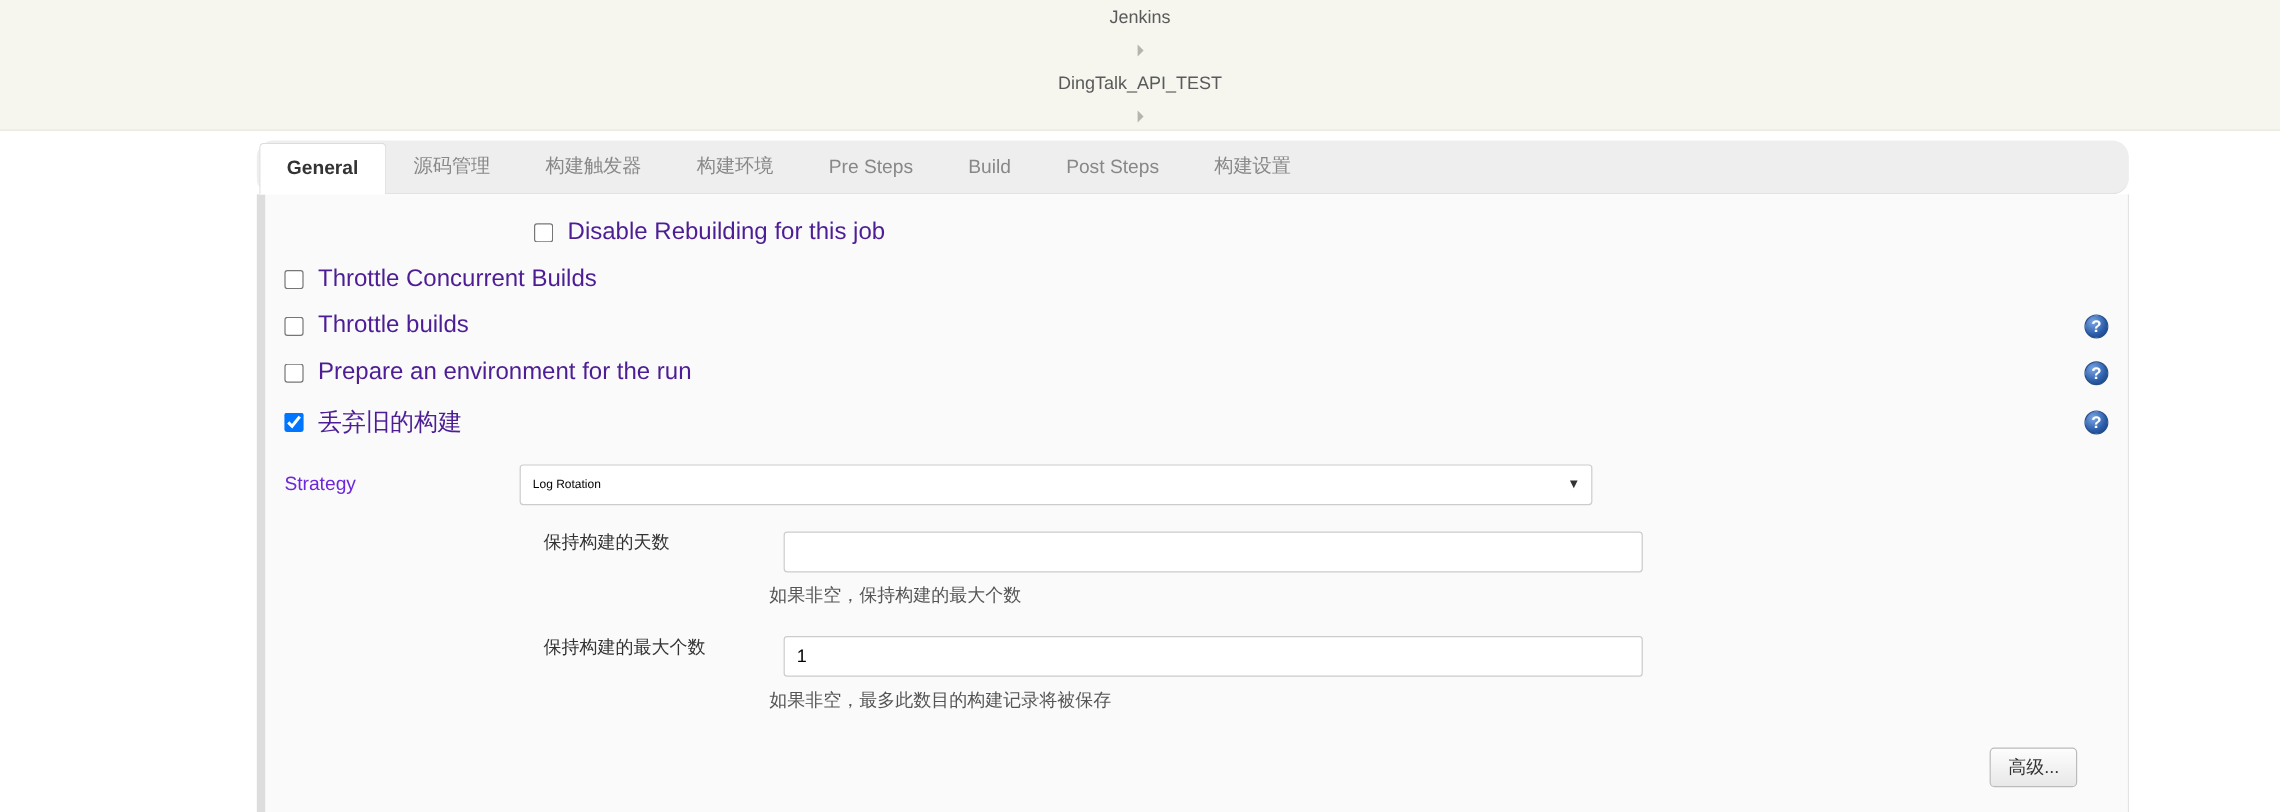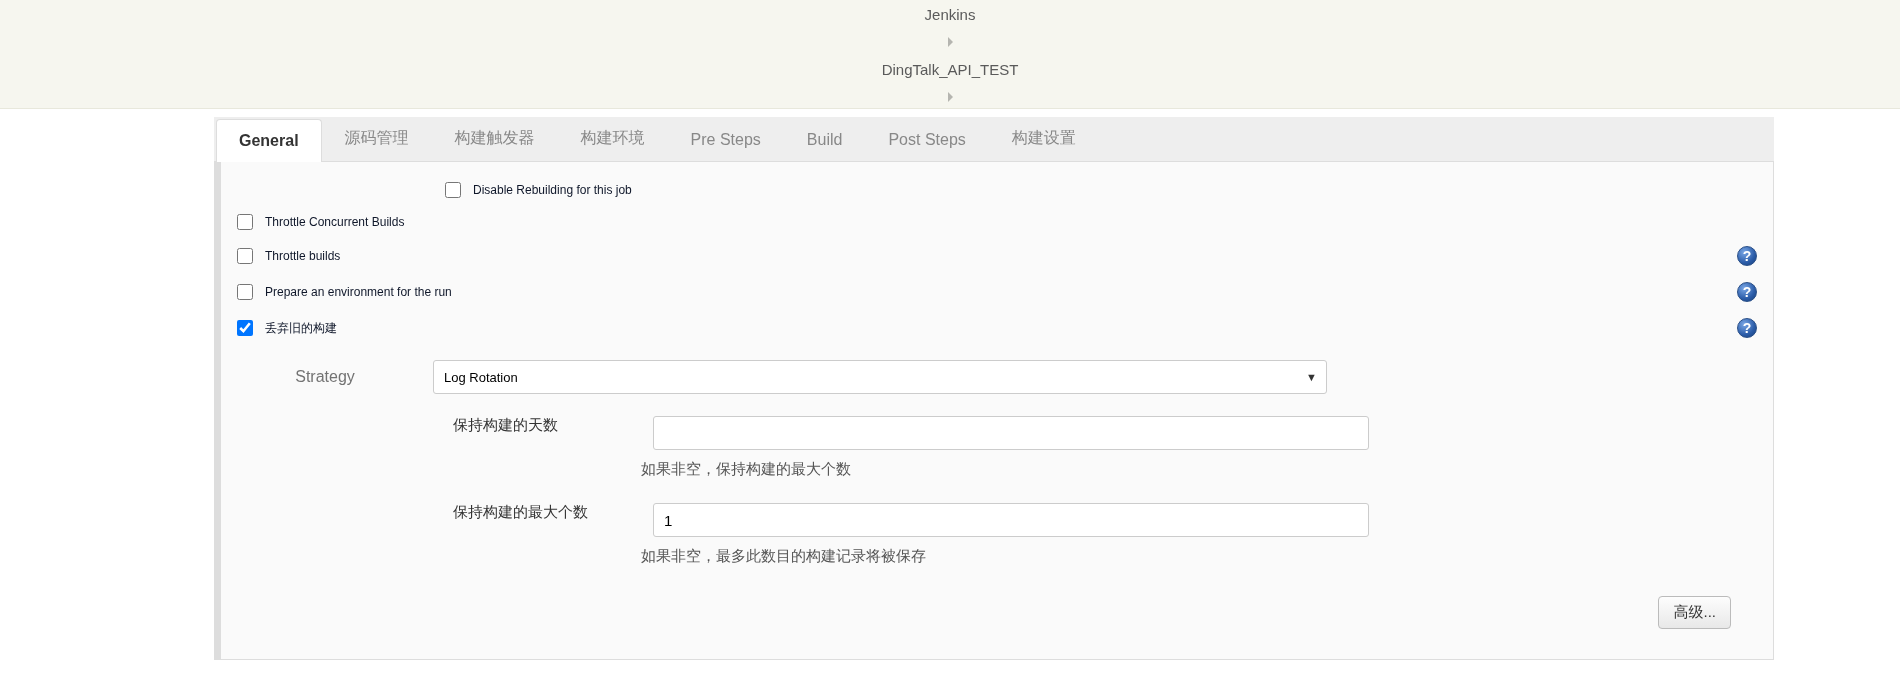--- a/index.html
+++ b/index.html
@@ -35,20 +35,21 @@
       padding-top: 8px;
     }
     
     .tabs {
       display: flex;
       align-items: flex-end;
       background: #eee;
       border-bottom: 1px solid #ddd;
       padding-left: 2px;
       height: 45px;
+      border-radius: 14px;
     }
     .tab {
       padding: 12px 22px 12px 22px;
       color: #888;
       font-size: 16px;
       cursor: pointer;
       border: 1px solid transparent;
       border-bottom: none;
       border-top-left-radius: 4px;
       border-top-right-radius: 4px;
@@ -78,22 +79,22 @@
       display: flex;
       align-items: center;
       padding: 8px 0;
       gap: 12px;
     }
     .opt-row input[type="checkbox"] {
       width: 16px; height: 16px;
       cursor: pointer;
     }
     .opt-label {
-      font-size: 12px;
-      color: #0f172a;
+      font-size: 20px;
+      color: #4c1d95;
       cursor: pointer;
     }
     .opt-row .help-spacer { margin-left: auto; }
     .help-icon {
       width: 20px; height: 20px;
       border-radius: 50%;
       background: radial-gradient(circle at 35% 30%, #7aa7e6 0%, #2b5ca8 60%, #163e78 100%);
       color: #fff;
       font-weight: 700;
       font-size: 14px;
@@ -107,35 +108,34 @@
     
     .strategy-row {
       display: flex;
       align-items: center;
       gap: 20px;
       padding: 14px 0 10px 0;
     }
     .strategy-label {
       width: 176px;
       font-size: 16px;
-      color: #737373;
-      text-align: center;
+      color: #6d28d9;
     }
     .select-wrap {
       position: relative;
       flex: 1;
       max-width: 894px;
     }
     select.jenkins-select {
       width: 100%;
       height: 34px;
       border: 1px solid #ccc;
       border-radius: 3px;
       background: #fff;
-      font-size: 13px;
+      font-size: 10px;
       padding: 4px 28px 4px 10px;
       appearance: none;
       -webkit-appearance: none;
       cursor: pointer;
     }
     .select-wrap::after {
       content: "▼";
       font-size: 11px;
       color: #333;
       position: absolute;

